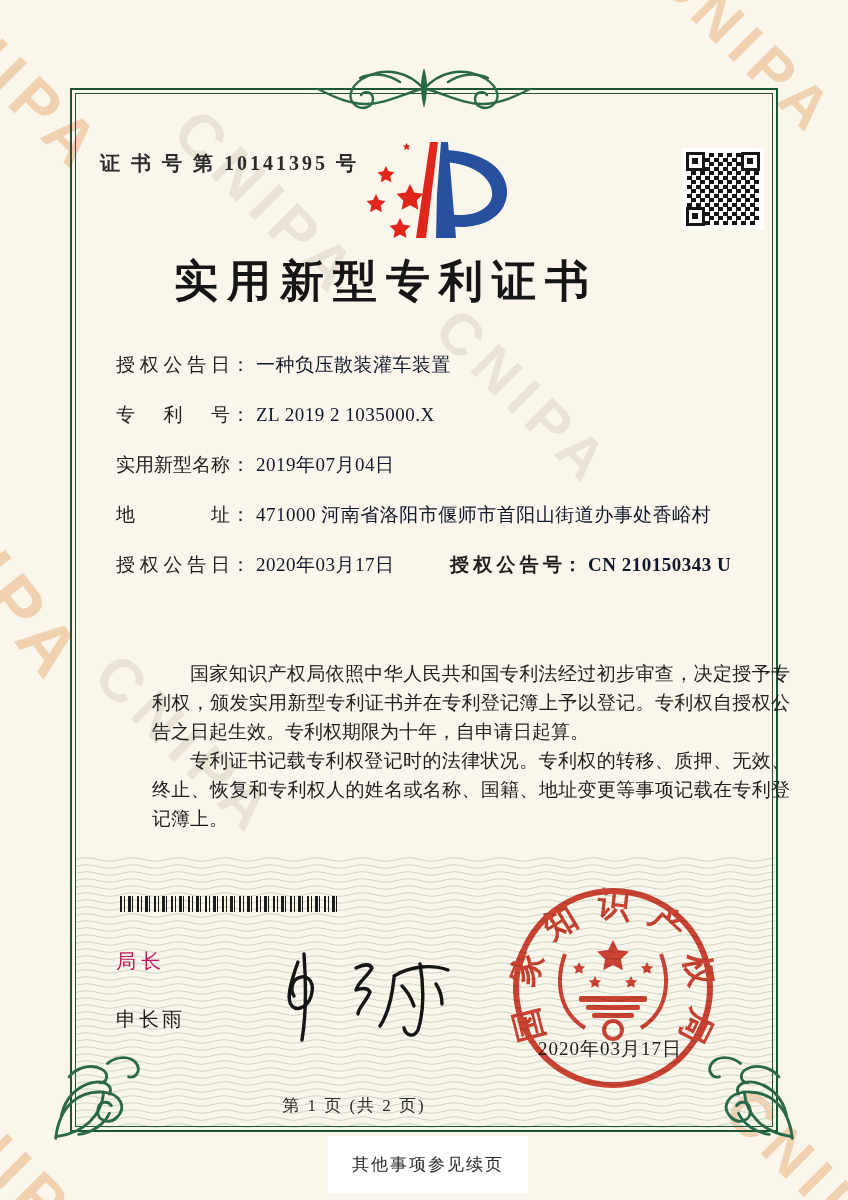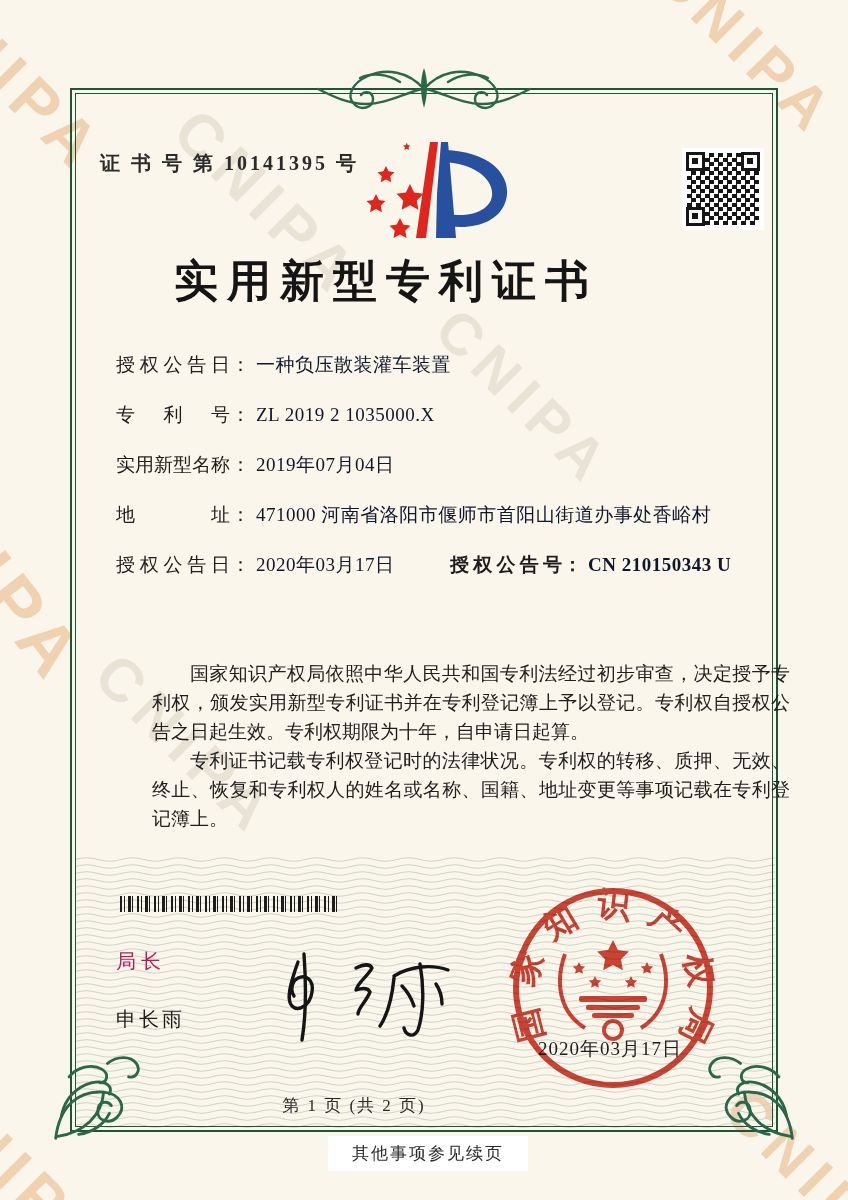--- a/index.html
+++ b/index.html
@@ -83,21 +83,21 @@
     font-size:19px;letter-spacing:1px;color:#1e1e1e;z-index:1;
   }
   .seal{position:absolute;left:503px;top:878px;z-index:2;mix-blend-mode:multiply;opacity:.92;}
   
   .page-info{
     position:absolute;left:70px;top:1094px;width:568px;text-align:center;
     font-size:17px;letter-spacing:2px;color:#2a2a2a;
   }
   .note-box{
     position:absolute;left:328px;top:1136px;background:#ffffff;
-    padding:6px 24px;font-size:17px;letter-spacing:2px;color:#2a2a2a;white-space:nowrap;
+    padding:17px 24px;font-size:17px;letter-spacing:2px;color:#2a2a2a;white-space:nowrap;
   }
 </style>
 </head>
 <body>
 
 <div class="page">
 
   <div class="wm wm-tan" style="left:-50px;top:-35px;font-size:64px;">CNIPA</div>
   <div class="wm wm-tan" style="left:690px;top:-60px;font-size:60px;">CNIPA</div>
   <div class="wm wm-gray" style="left:210px;top:95px;font-size:62px;">CNIPA</div>

